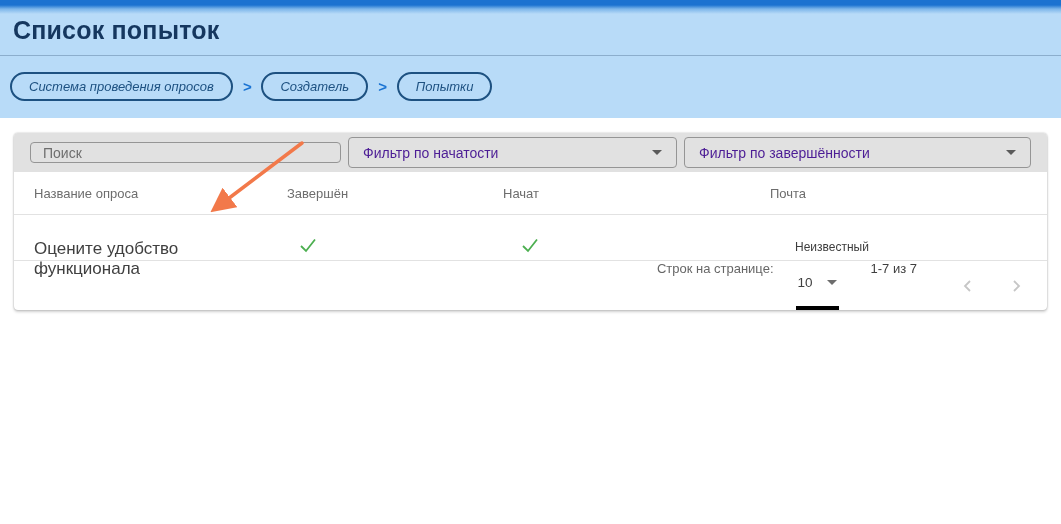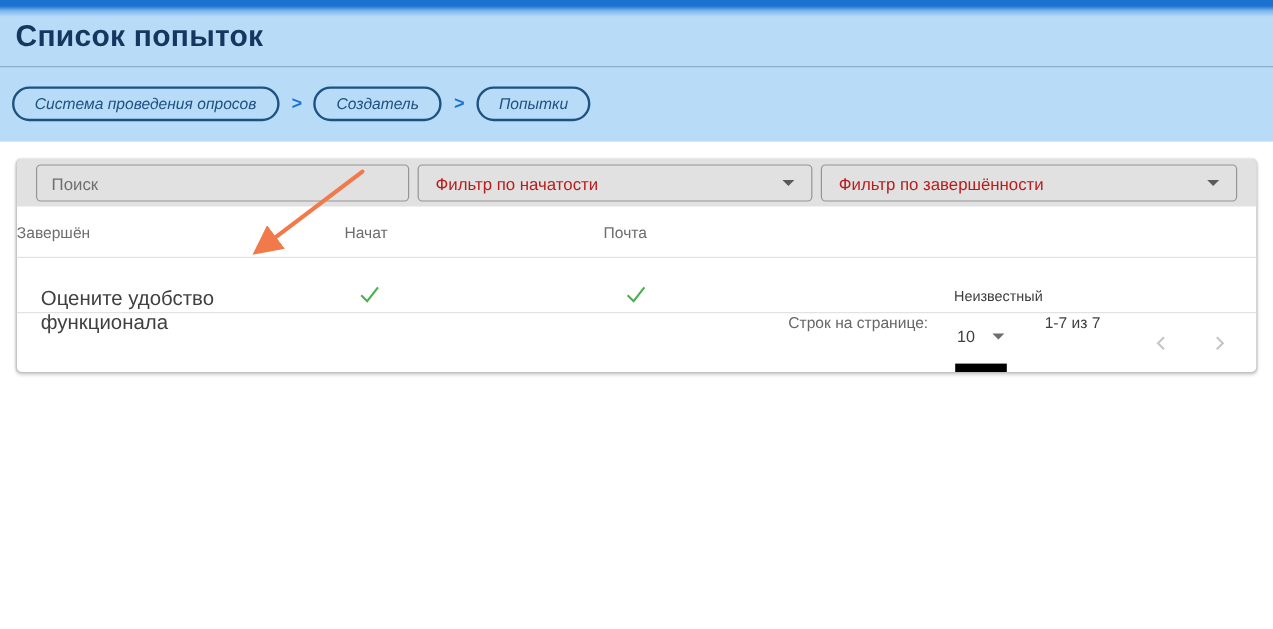--- a/index.html
+++ b/index.html
@@ -52,33 +52,33 @@
     box-shadow:0 0 2px rgba(0,0,0,.28), 0 2px 3px rgba(0,0,0,.18);
   }
   .filter-bar {
     height:39px;
     background:#e1e1e1;
     border-radius:4px 4px 0 0;
     display:flex; align-items:center;
     padding:0 16px; gap:7px;
   }
   .search-input {
-    width:311px; height:31px;
+    width:311px; height:21px;
     border:1px solid #959595; border-radius:4px;
     background:transparent;
     padding:4px 12px; font-size:14px; color:#444;
     font-family:"Liberation Sans", sans-serif;
     outline:none;
   }
   .search-input::placeholder { color:#6e6e6e; opacity:1; }
   .select-box {
     height:31px;
     border:1px solid #959595; border-radius:4px;
     display:flex; align-items:center; justify-content:space-between;
-    padding:0 14px; font-size:14px; color:#b91c1c;
+    padding:0 14px; font-size:14px; color:#4c1d95;
     cursor:pointer; background:transparent;
   }
   .select-box.started { width:329px; }
   .select-box.completed { flex:1; }
   .caret-down {
     width:0; height:0;
     border-left:5px solid transparent;
     border-right:5px solid transparent;
     border-top:5px solid #5a5a5a;
   }
@@ -107,21 +107,21 @@
   .pagination {
     height:49px;
     display:flex; justify-content:flex-end;
     padding-right:22px;
     font-size:13px; color:#666;
   }
   .rpp-select {
     margin-left:22px;
     display:inline-flex; align-items:center;
     padding:2px 2px 5px 2px;
-    border-bottom:7px solid #000000;
+    border-bottom:4px solid #000000;
     color:#404040; font-size:13.5px;
     cursor:pointer;
   }
   .rpp-caret {
     margin-left:14px;
     width:0; height:0;
     border-left:5px solid transparent;
     border-right:5px solid transparent;
     border-top:5px solid #6d6d6d;
   }
@@ -161,20 +161,21 @@
       <span>Фильтр по начатости</span>
       <span class="caret-down"></span>
     </div>
     <div class="select-box completed">
       <span>Фильтр по завершённости</span>
       <span class="caret-down"></span>
     </div>
   </div>
 
   <div class="thead-row">
+    <span class="cell-first">Название опроса</span>
     <span>Завершён</span>
     <span>Начат</span>
     <span>Почта</span>
   </div>
 
   <div class="data-row">
     <a class="survey-link">Оцените удобство функционала</a>
     <span>
       <svg class="check-icon check-started" width="22" height="22" viewBox="0 0 22 22">
         <path d="M4 12 L9 17 L18 5.5" fill="none" stroke="#4caf50" stroke-width="1.8"></path>

